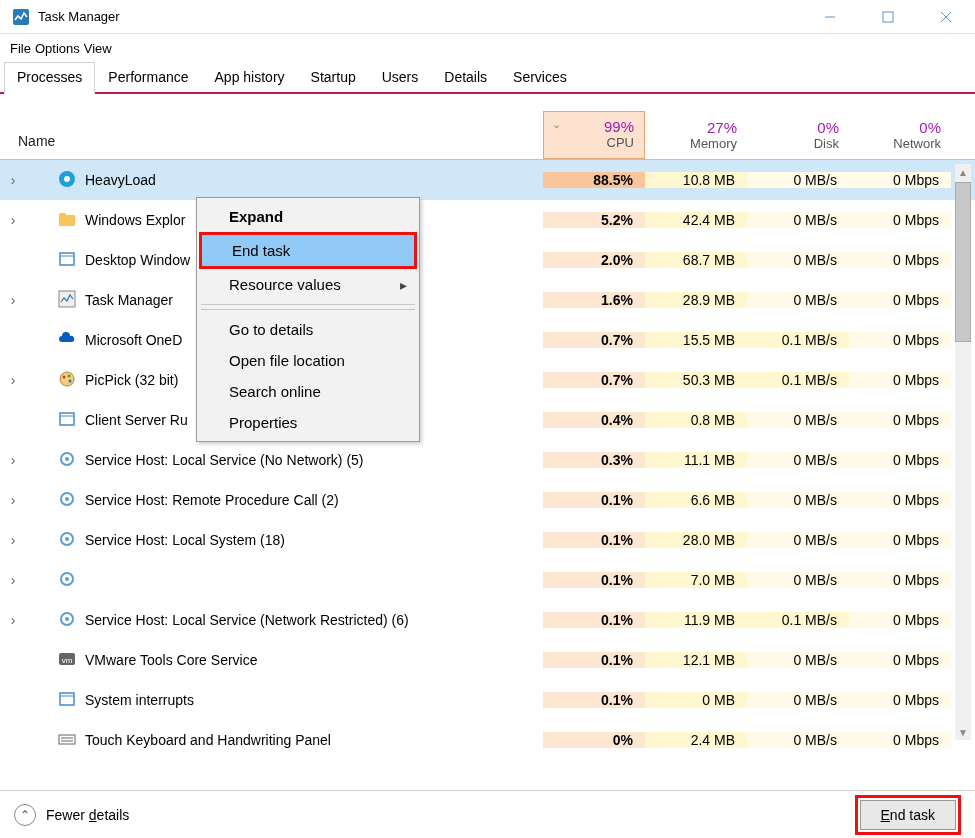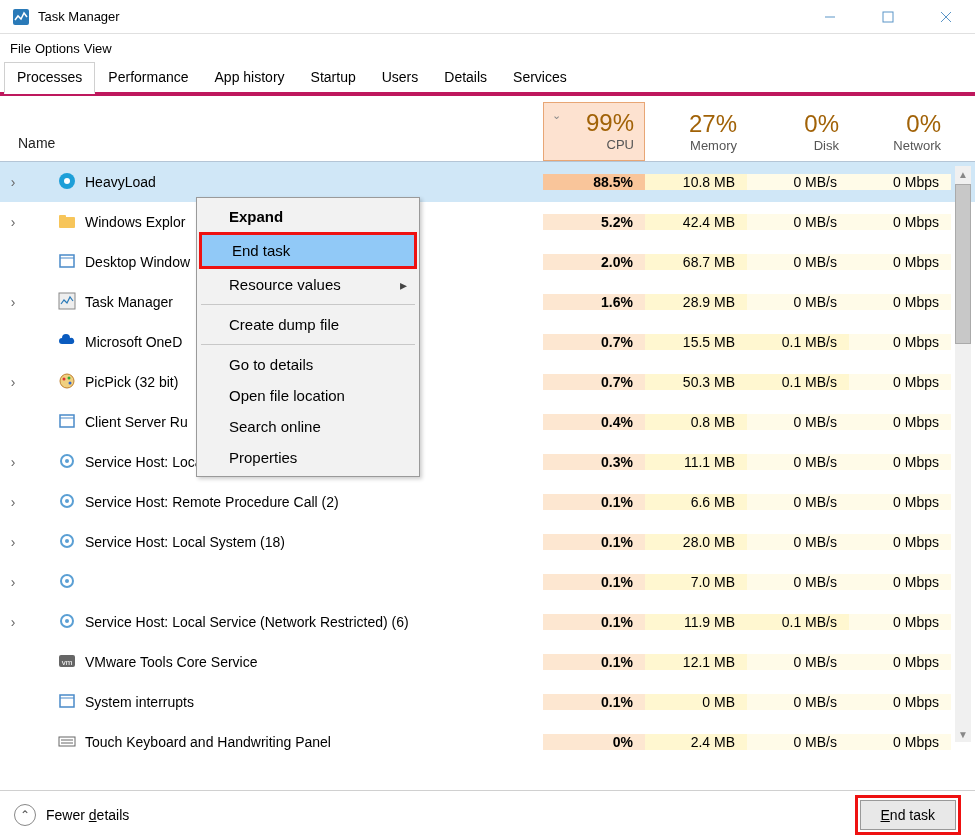--- a/index.html
+++ b/index.html
@@ -7,28 +7,28 @@
 
 .titlebar { background: #fff; height: 34px; display: flex; align-items: center; border-bottom: 1px solid #e0e0e0; }
 .titlebar .icon { width: 18px; height: 18px; margin: 0 8px 0 12px; display:inline-block; }
 .titlebar .title { flex: 1; font-size: 13px; color: #000; }
 .winbtns { display: flex; }
 .winbtn { width: 58px; height: 34px; display: flex; align-items: center; justify-content: center; color: #5b95c7; }
 
 .menubar { height: 28px; display: flex; align-items: center; padding-left: 10px; gap: 4px; font-size: 13px; }
 .menubar span { cursor: default; }
 
-.tabbar { display: flex; border-bottom: 4px solid #be185d; padding-left: 4px; }
+.tabbar { display: flex; border-bottom: 2px solid #be185d; padding-left: 4px; }
 .tab { padding: 6px 12px 7px; font-size: 14px; border: 1px solid transparent; border-bottom: none; cursor: default; }
 .tab.active { border: 1px solid #d0d0d0; border-bottom: 2px solid #fff; margin-bottom: -2px; background: #fff; }
 
 .header-row { display: flex; align-items: flex-end; height: 66px; border-bottom: 1px solid #b4c5d6; }
 .header-name { flex: 1; padding: 0 0 10px 18px; font-size: 14px; color: #222; }
 .col-header { width: 102px; text-align: right; padding: 6px 10px 8px 0; font-size: 13px; color: #555; }
-.col-header .pct { font-size: 24px; color: #a16207; }
+.col-header .pct { font-size: 15px; color: #a21caf; }
 .col-header.cpu { background:#fde2d0; border:1px solid #e8a675; position:relative; }
 .col-header.cpu .chev { position:absolute; left:8px; top:6px; font-size:11px; color:#888; }
 .scroll-gutter { width: 24px; }
 .table-wrap { position: relative; height: 588px; overflow: hidden; }
 .scrollbar-track { position:absolute; right:4px; top:4px; width:16px; height:576px; background:#f0f0f0; display:flex; flex-direction:column; align-items:center; }
 .scrollbar-track .arrow { height:16px; font-size:10px; color:#888; display:flex; align-items:center; justify-content:center; width:100%; }
 .scrollbar-track .thumb { width:16px; height:160px; background:#c8c8c8; border:1px solid #aaa; margin-top:2px; }
 
 .row { display: flex; align-items: center; height: 40px; font-size: 14px; }
 .row .name-cell { flex:1; display:flex; align-items:center; gap:8px; padding-left:6px; overflow:hidden; white-space:nowrap; }
@@ -400,21 +400,20 @@
 <div class="context-menu">
   <div class="cm-item" style="font-weight:bold">Expand</div>
   <div class="hl-border">
     <div class="cm-item sel">End task</div>
   </div>
   <div class="cm-item">
     <span>Resource values</span>
     <span class="sub">▸</span>
   </div>
   <div class="cm-sep"></div>
-  <div class="cm-item">Create dump file</div>
   <div class="cm-sep"></div>
   <div class="cm-item">Go to details</div>
   <div class="cm-item">Open file location</div>
   <div class="cm-item">Search online</div>
   <div class="cm-item">Properties</div>
 </div>
 
 <div class="footer">
   <div class="fewer">
     <span class="circ">⌃</span>

